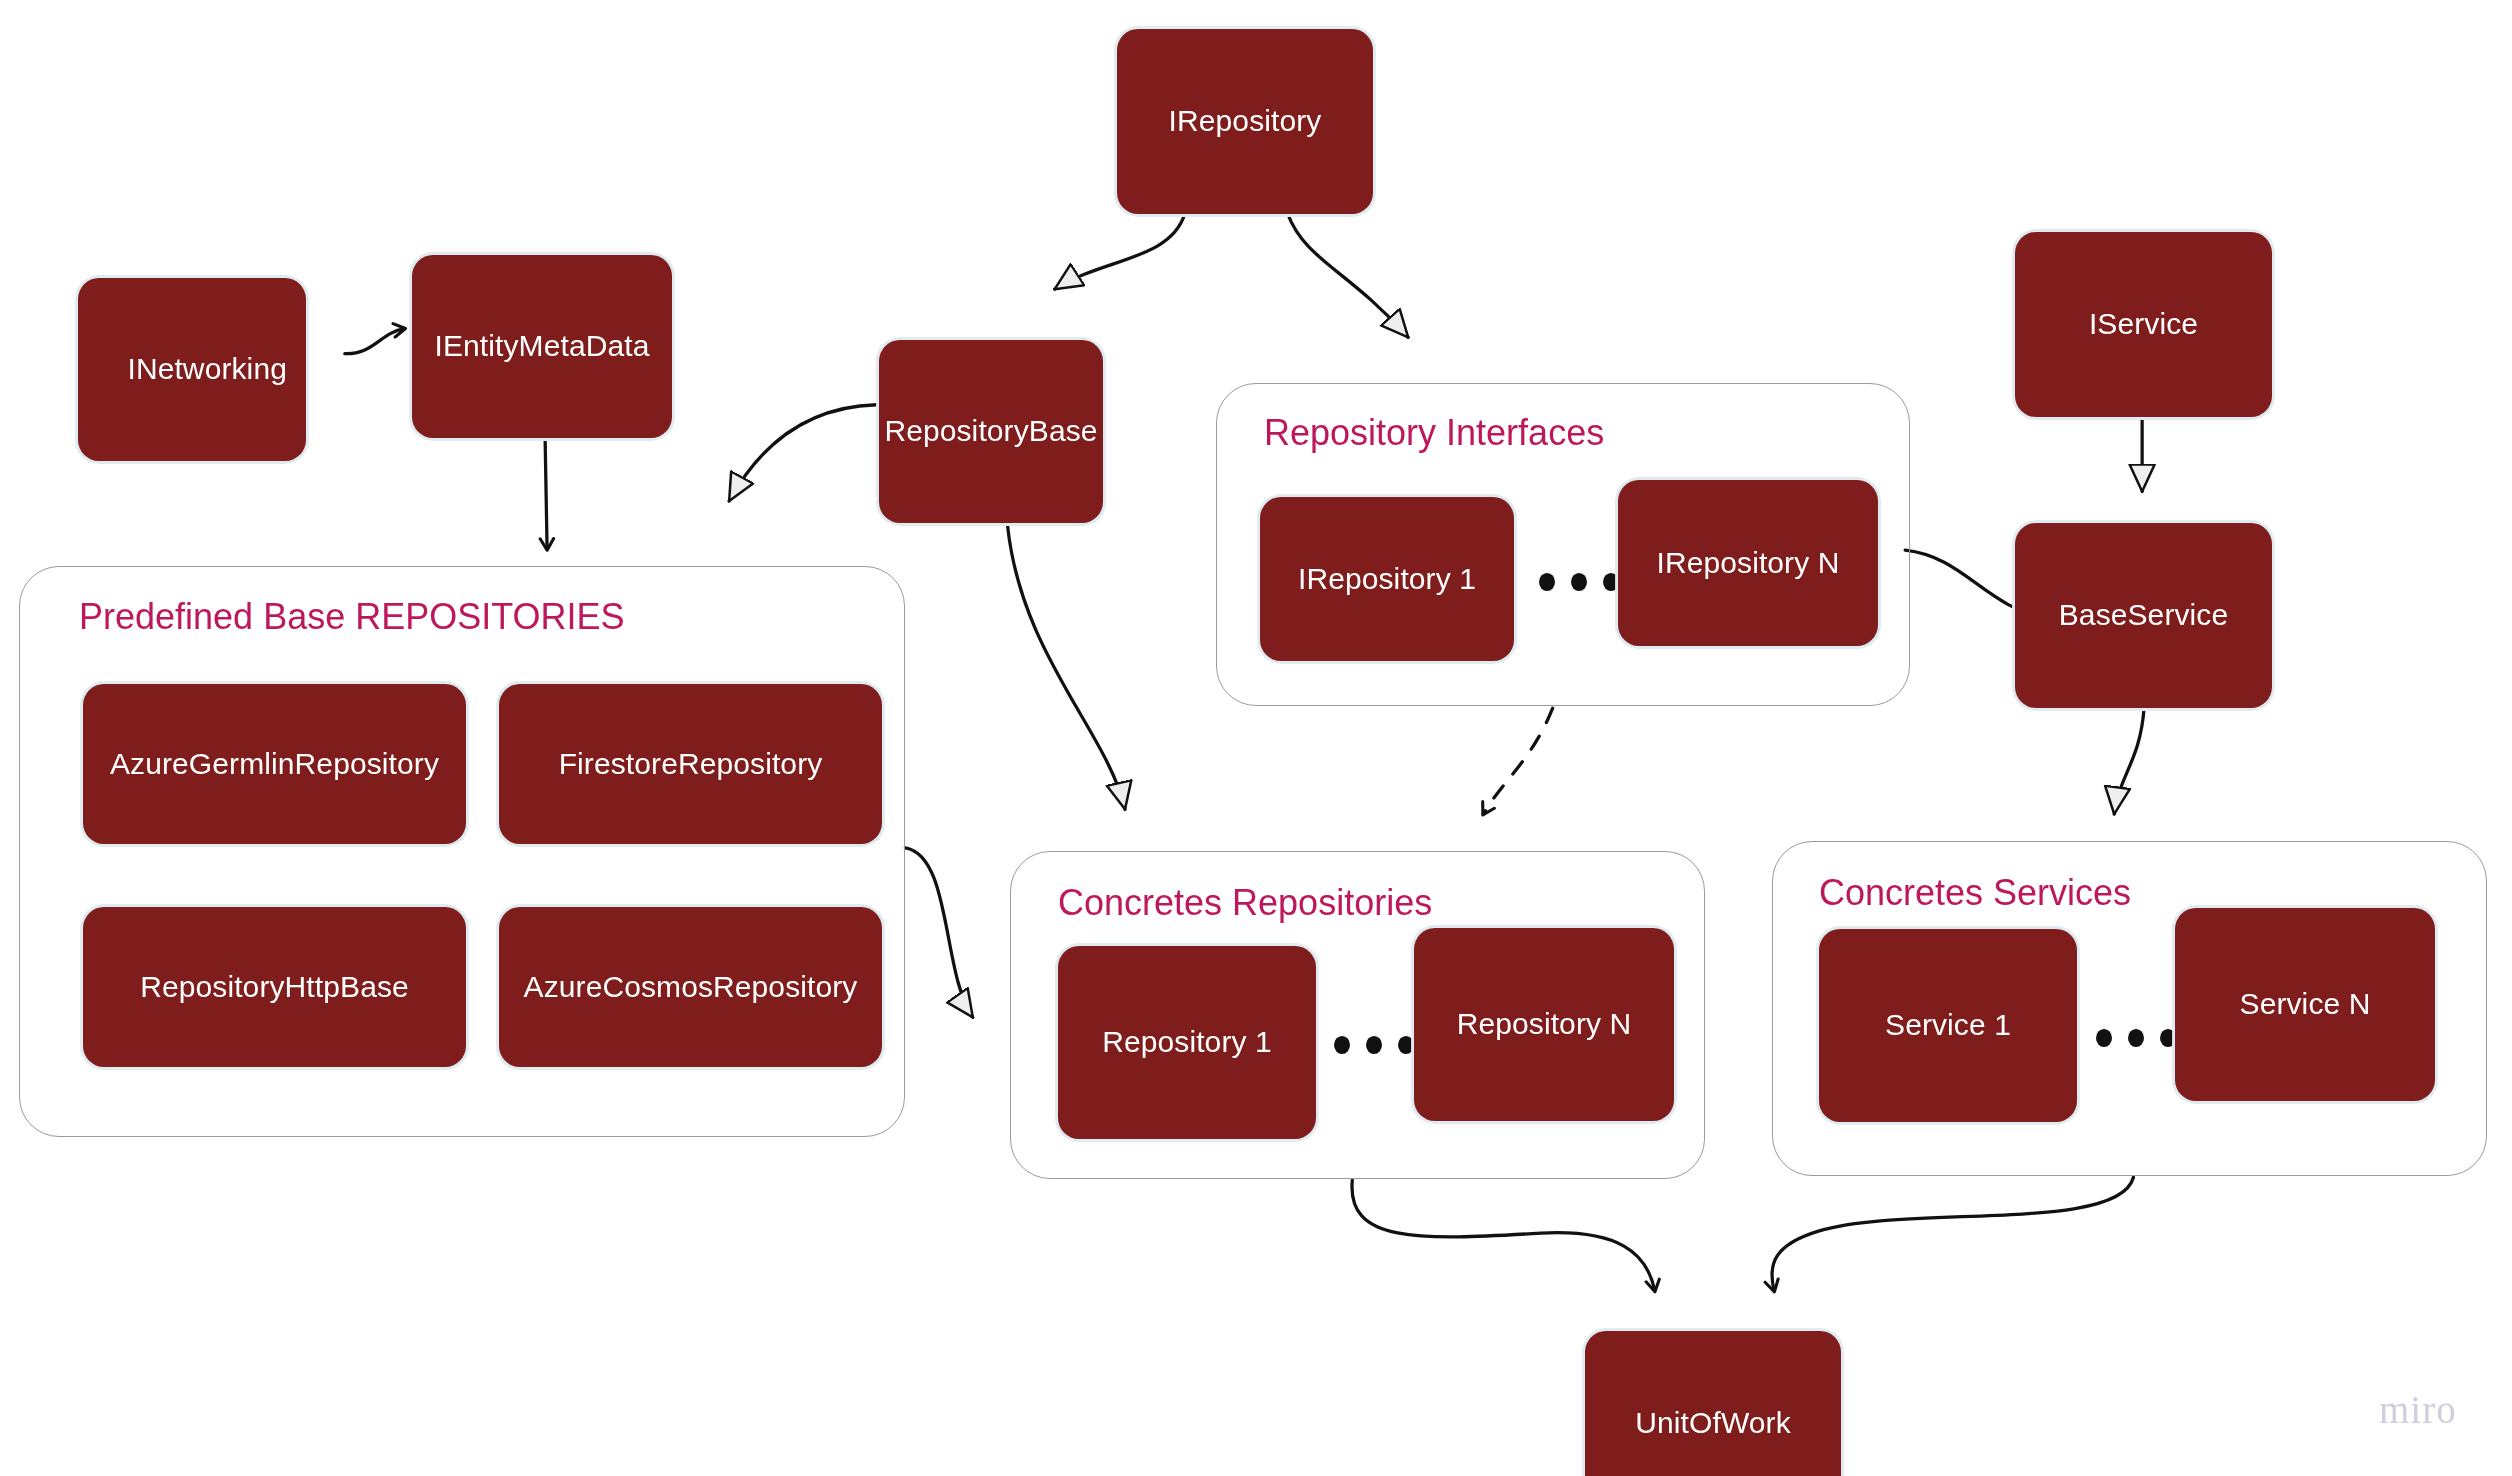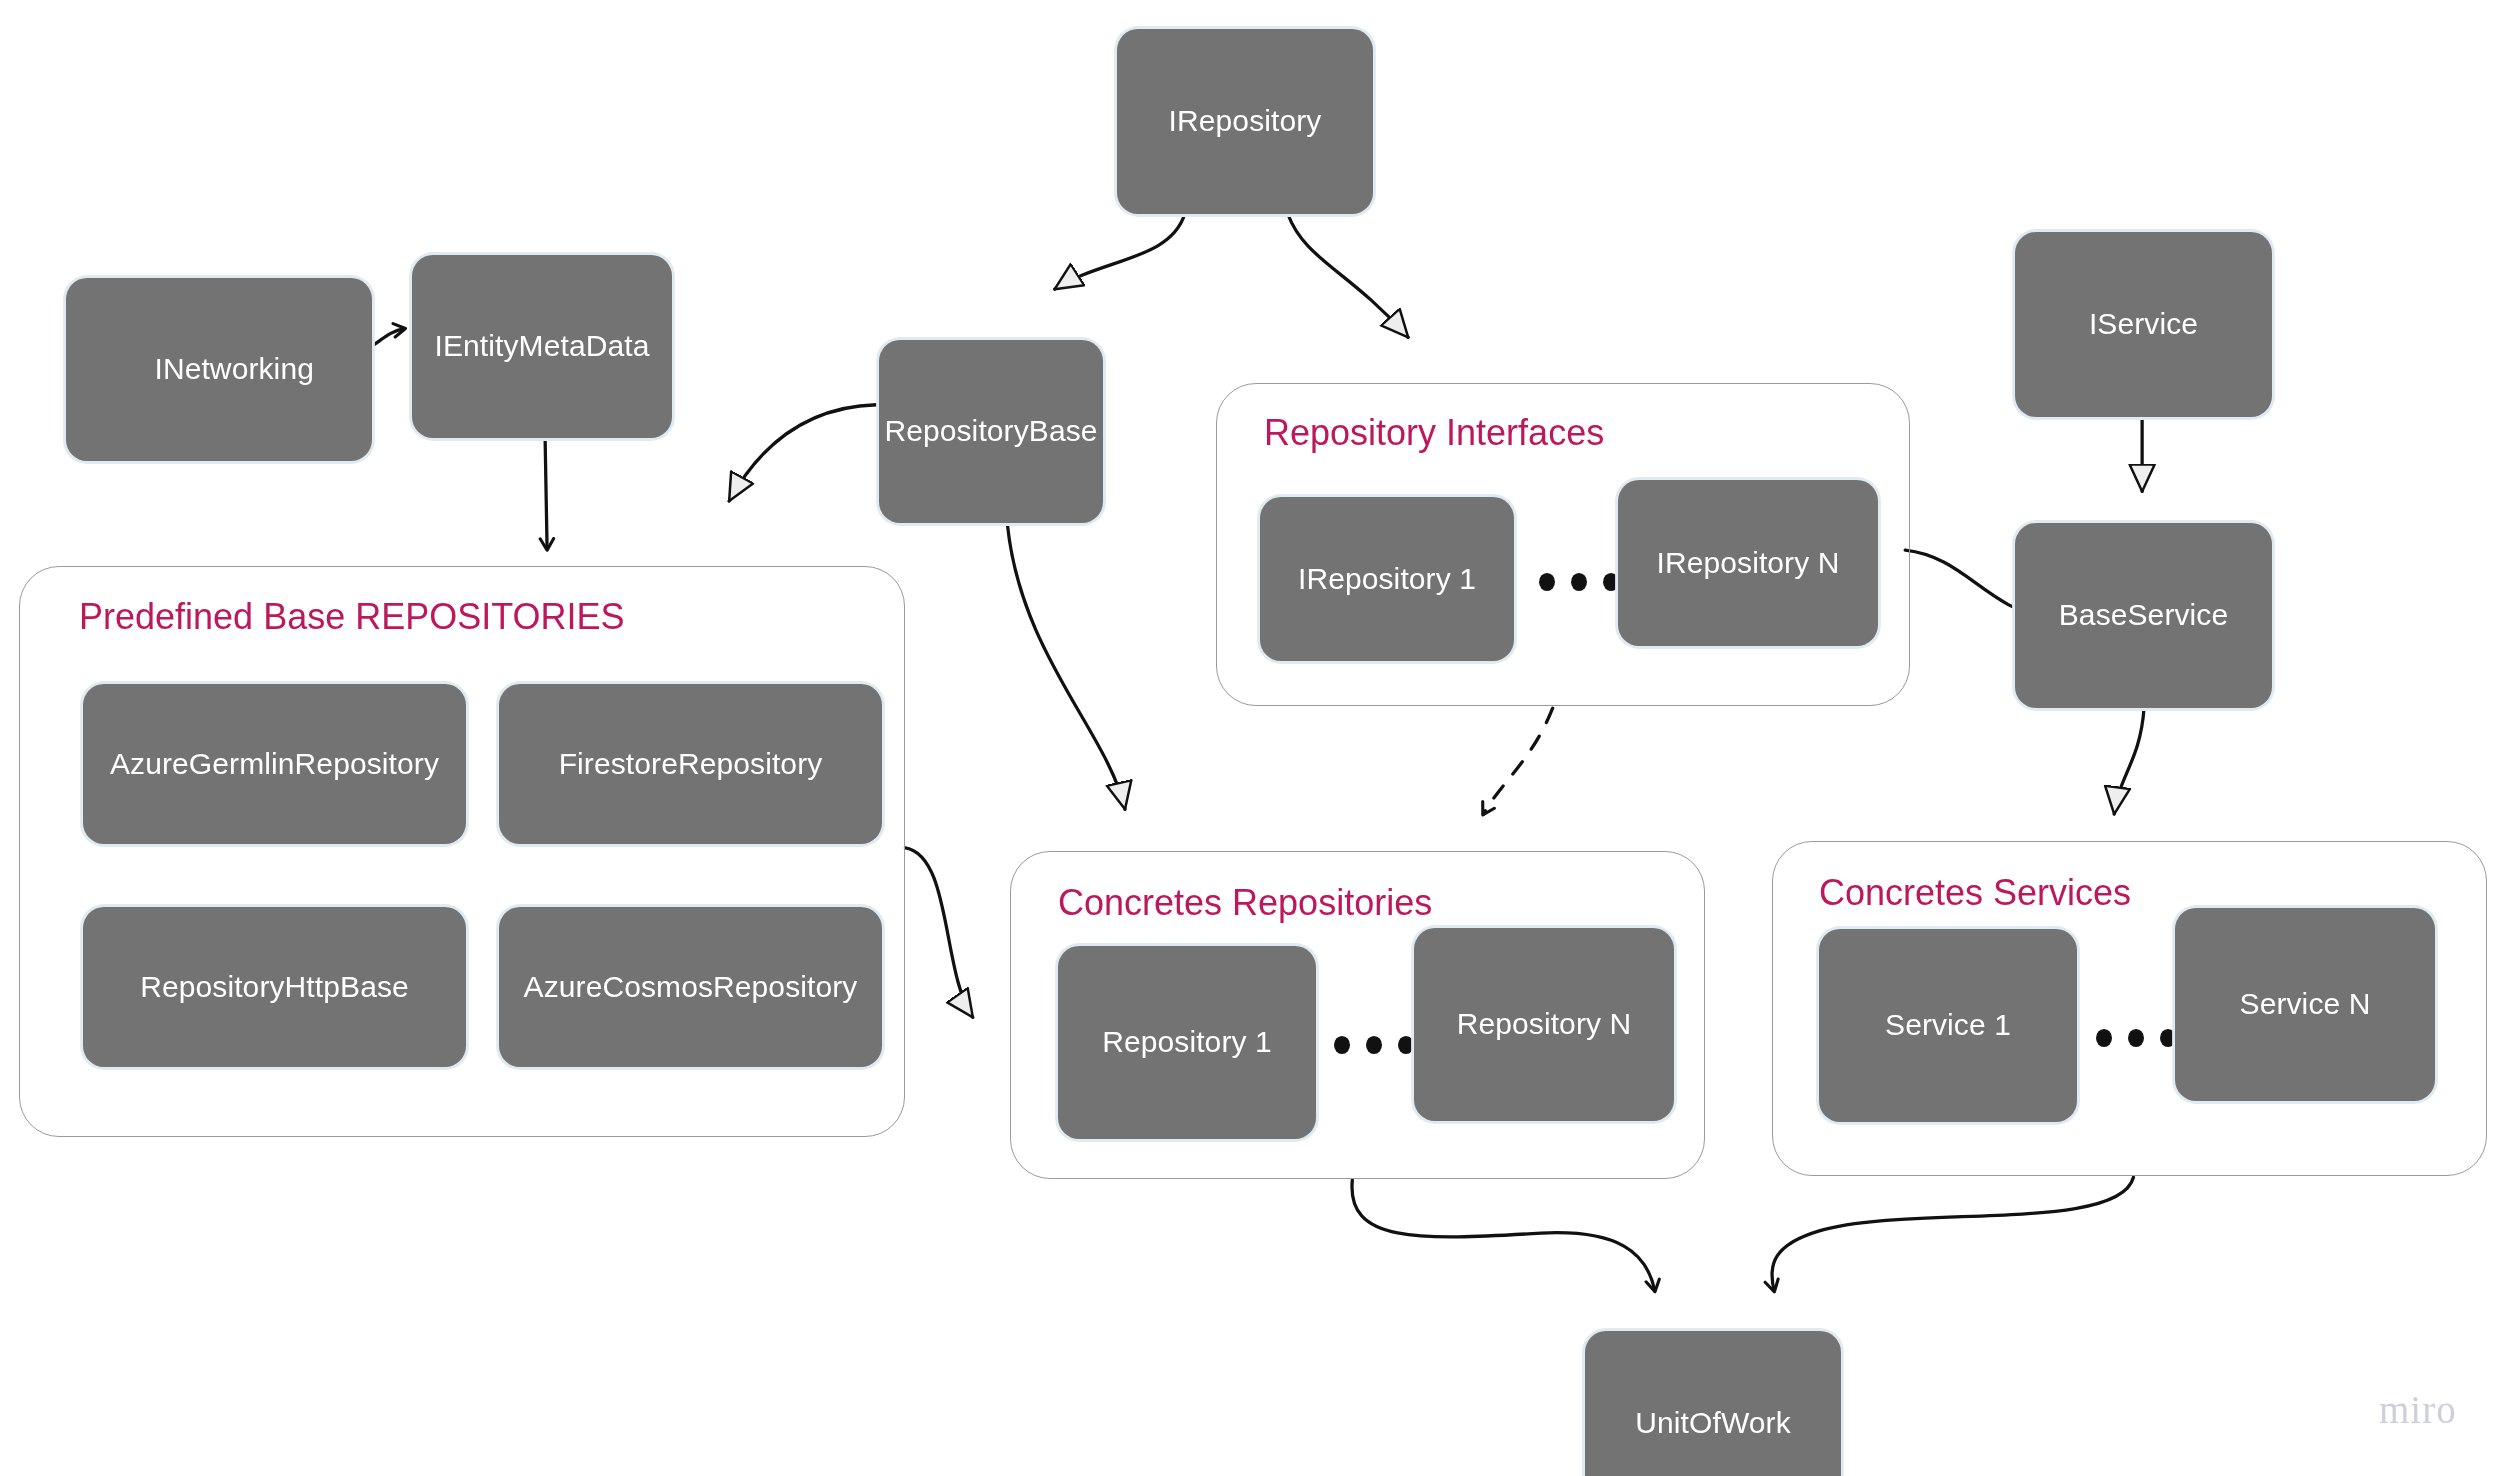--- a/index.html
+++ b/index.html
@@ -20,21 +20,21 @@
   #edges {
     position: absolute;
     left: 0;
     top: 0;
     width: 2512px;
     height: 1477px;
     pointer-events: none;
   }
   .node {
     position: absolute;
-    background: #737373;
+    background: #7f1d1d;
     border-radius: 21px;
     box-shadow: 0 0 0 2.9px #dfeaf1;
     display: flex;
     align-items: center;
     justify-content: center;
     color: #ffffff;
     text-align: center;
     font-size: 30px;
     font-weight: 400;
     letter-spacing: 0.1px;
@@ -127,21 +127,21 @@
 
   <div class="group" style="left:1216px; top:383px; width:694px; height:323px;"></div>
   <div class="group-title" style="left:1264px; top:412px;">Repository Interfaces</div>
 
   <div class="group" style="left:1010px; top:851px; width:695px; height:328px;"></div>
   <div class="group-title" style="left:1058px; top:882px;">Concretes Repositories</div>
 
   <div class="group" style="left:1772px; top:841px; width:715px; height:335px;"></div>
   <div class="group-title" style="left:1819px; top:872px;">Concretes Services</div>
 
-  <div class="node" style="left:66px; top:278px; width:306px; height:183px;padding-left:40px;">INetworking</div>
+  <div class="node" style="left:78px; top:278px; width:228px; height:183px;padding-left:40px;">INetworking</div>
 
   <div class="node" style="left:412px; top:255px; width:260px; height:183px;">IEntityMetaData</div>
 
   <div class="node" style="left:1117px; top:29px; width:256px; height:185px;">IRepository</div>
 
   <div class="node" style="left:879px; top:340px; width:224px; height:183px;">RepositoryBase</div>
 
   <div class="node" style="left:2015px; top:232px; width:257px; height:185px;">IService</div>
 
   <div class="node" style="left:2015px; top:523px; width:257px; height:185px;">BaseService</div>

